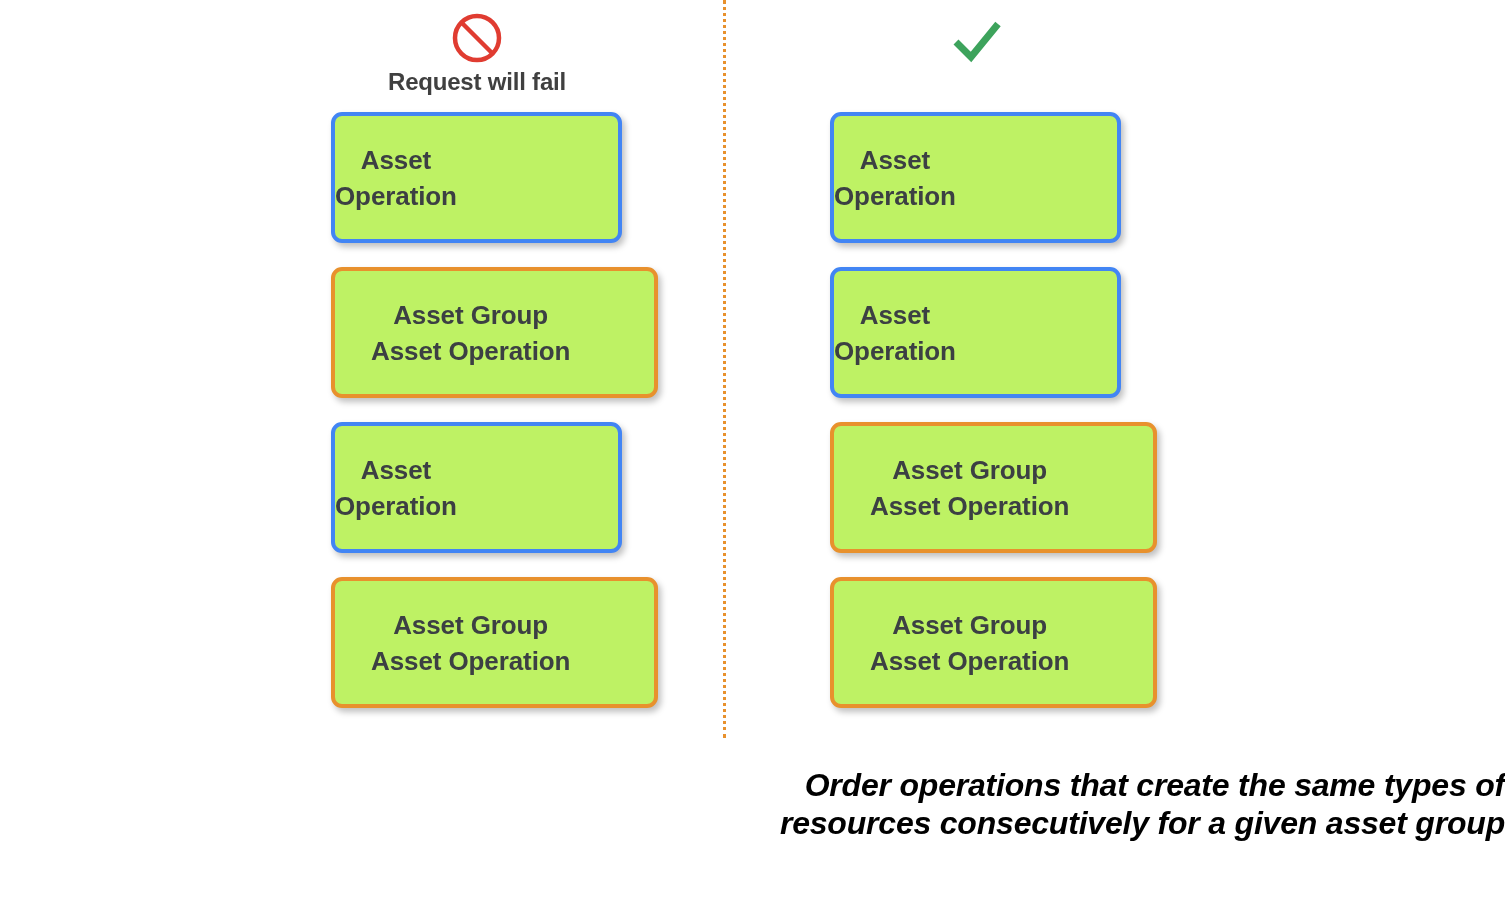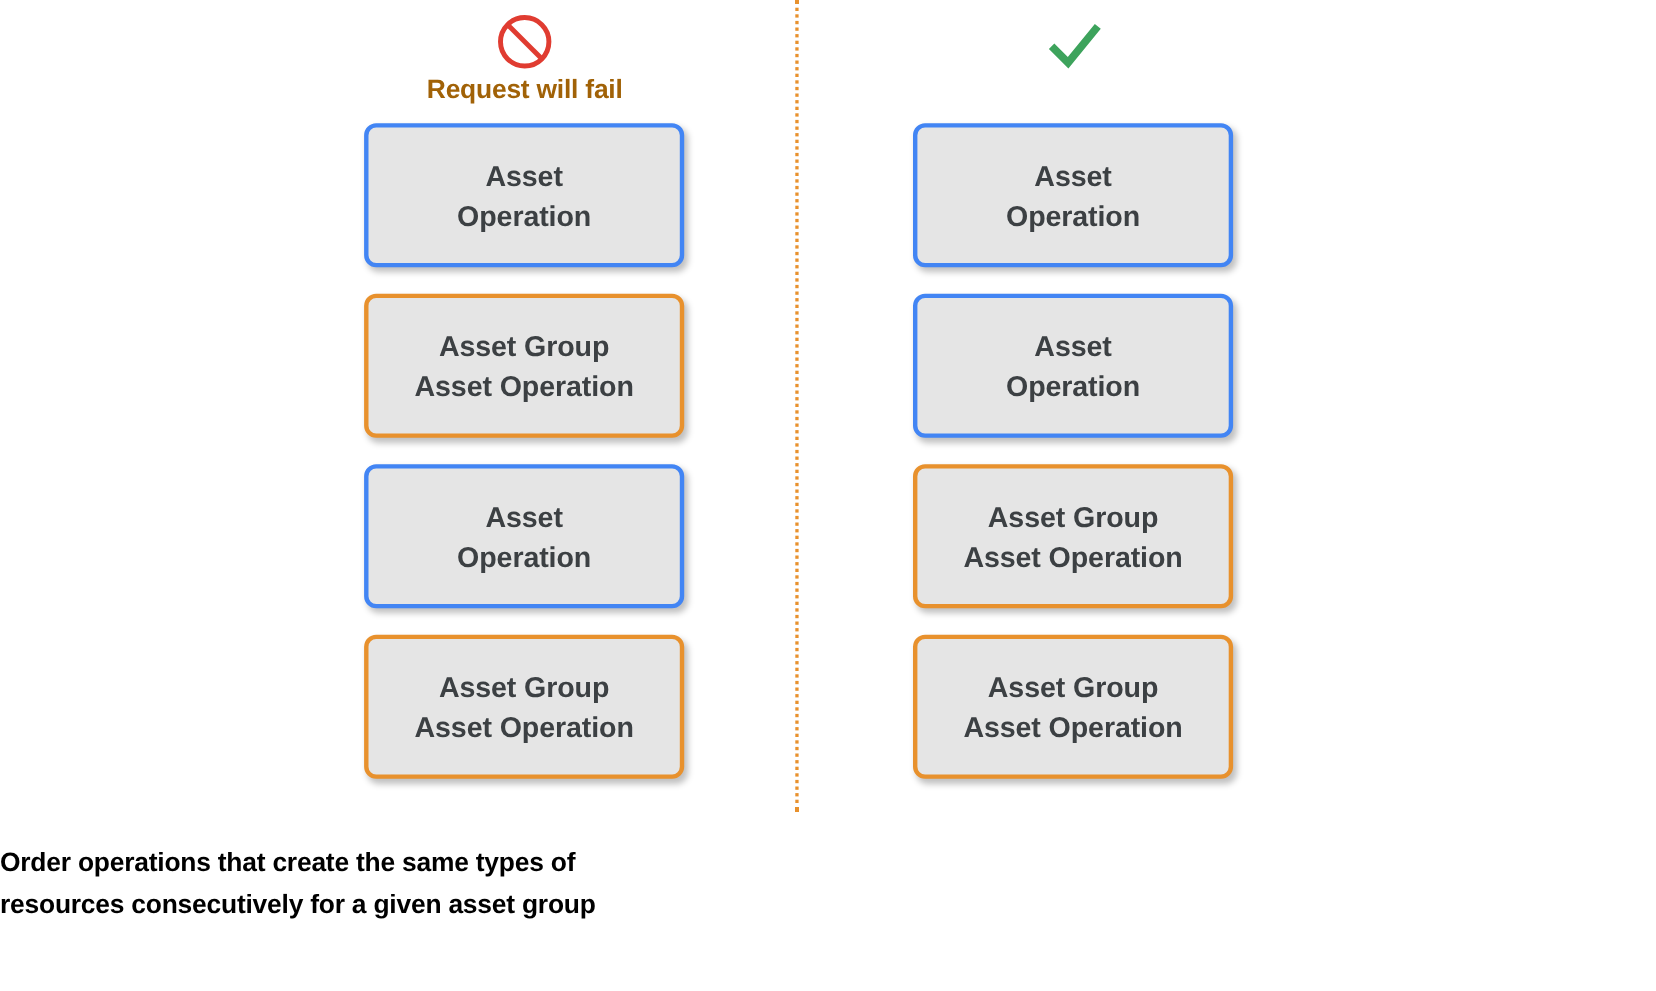--- a/index.html
+++ b/index.html
@@ -49,72 +49,72 @@
   }
   .status-icon {
     display: block;
     margin: 0 auto 4px auto;
     height: 52px;
     width: 60px;
   }
   .col-title {
     font-size: 24px;
     font-weight: bold;
-    color: #a16207;
+    color: #404040;
     letter-spacing: -0.2px;
     line-height: 28px;
     white-space: nowrap;
   }
 
   
   .box-stack {
     position: absolute;
     top: 112px;
     left: 4px;
   }
   .op-box {
     position: relative;
     width: 283px;
     height: 123px;
     margin-bottom: 24px;
-    background: #e5e5e5;
+    background: #bef264;
     border-radius: 11px;
     border: 4px solid #b91c1c;
     box-sizing: content-box;
     box-shadow: 3px 4px 6px rgba(0,0,0,0.25);
     display: flex;
     align-items: center;
-    justify-content: center;
   }
   .op-box.blue   { border-color: #4285F4; }
-  .op-box.orange { border-color: #E8912D; }
+  .op-box.orange { border-color: #E8912D; padding-left: 36px; }
 
   .op-label {
     font-size: 26px;
     font-weight: bold;
     color: #3c4043;
     text-align: center;
     line-height: 36px;
     letter-spacing: -0.1px;
     white-space: pre-line;
   }
 
   
   .caption {
     position: absolute;
     left: 0;
     right: 0;
     top: 766px;
-    text-align: left;
-    font-size: 24px;
+    text-align: right;
+    font-size: 32px;
     font-weight: bold;
     color: #000000;
     line-height: 38px;
     letter-spacing: -0.2px;
     white-space: pre-line;
+    font-style: italic;
   }
 </style>
 </head>
 <body>
 
 <div id="diagram">
 
   <div class="divider"></div>
 
   <div class="column fail">

